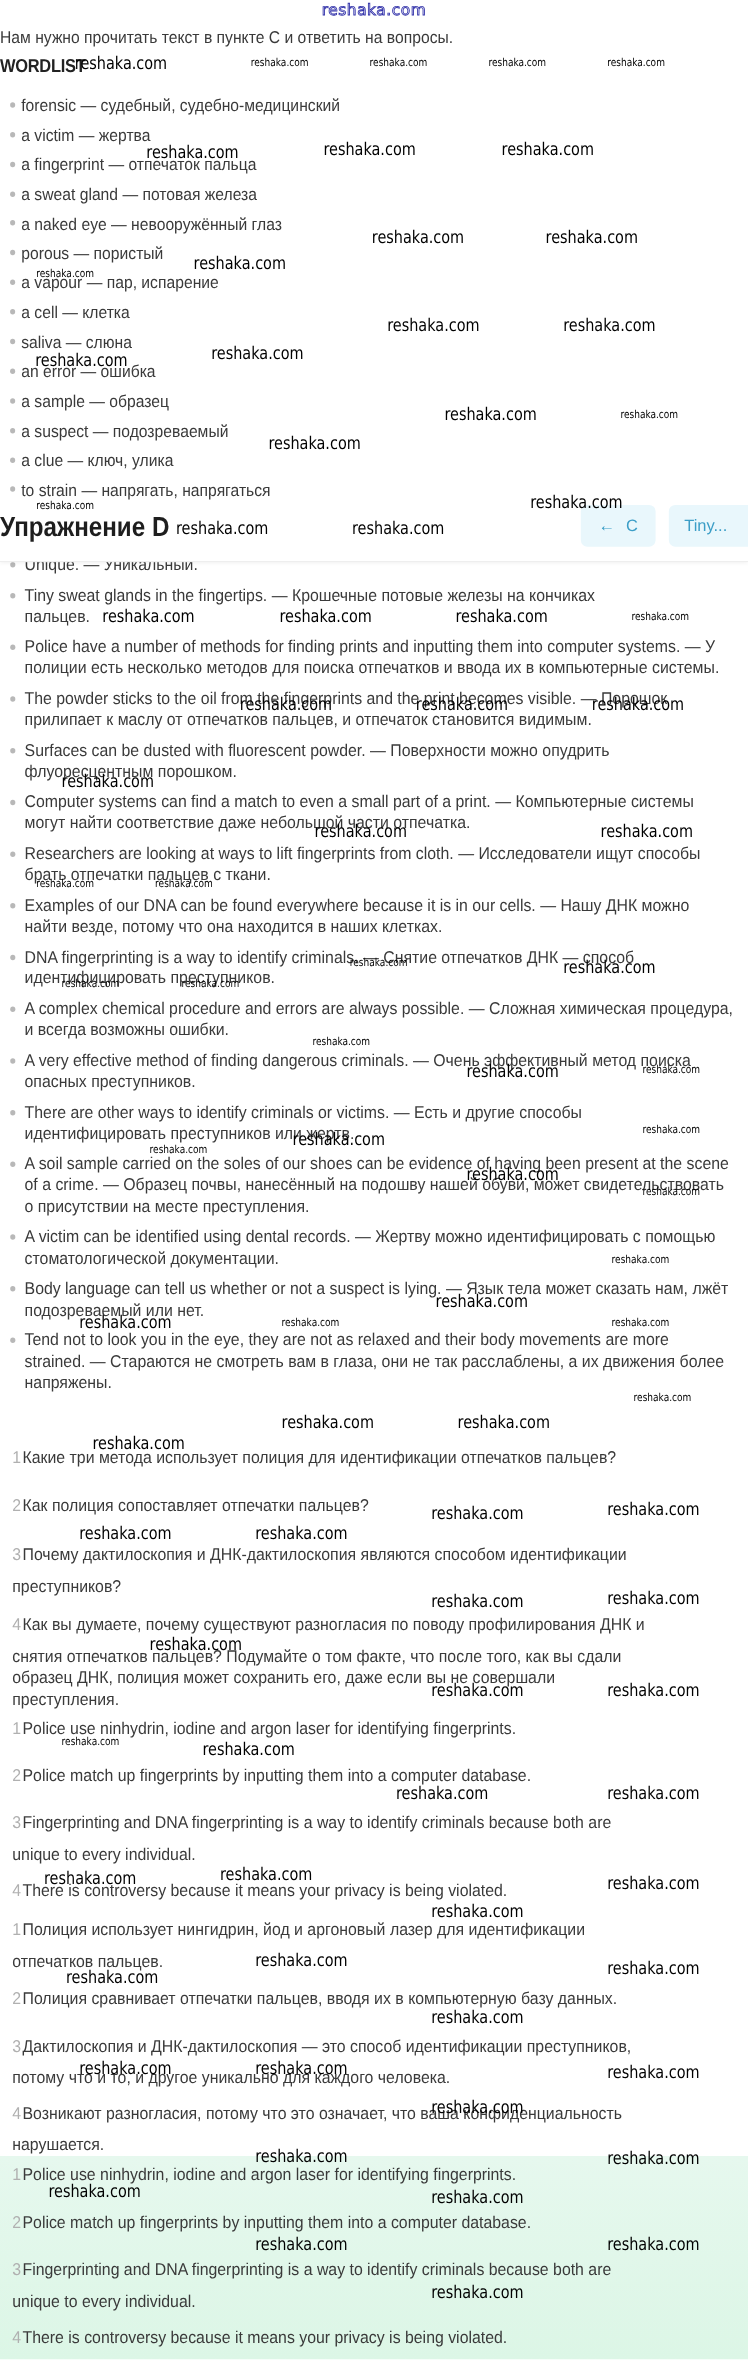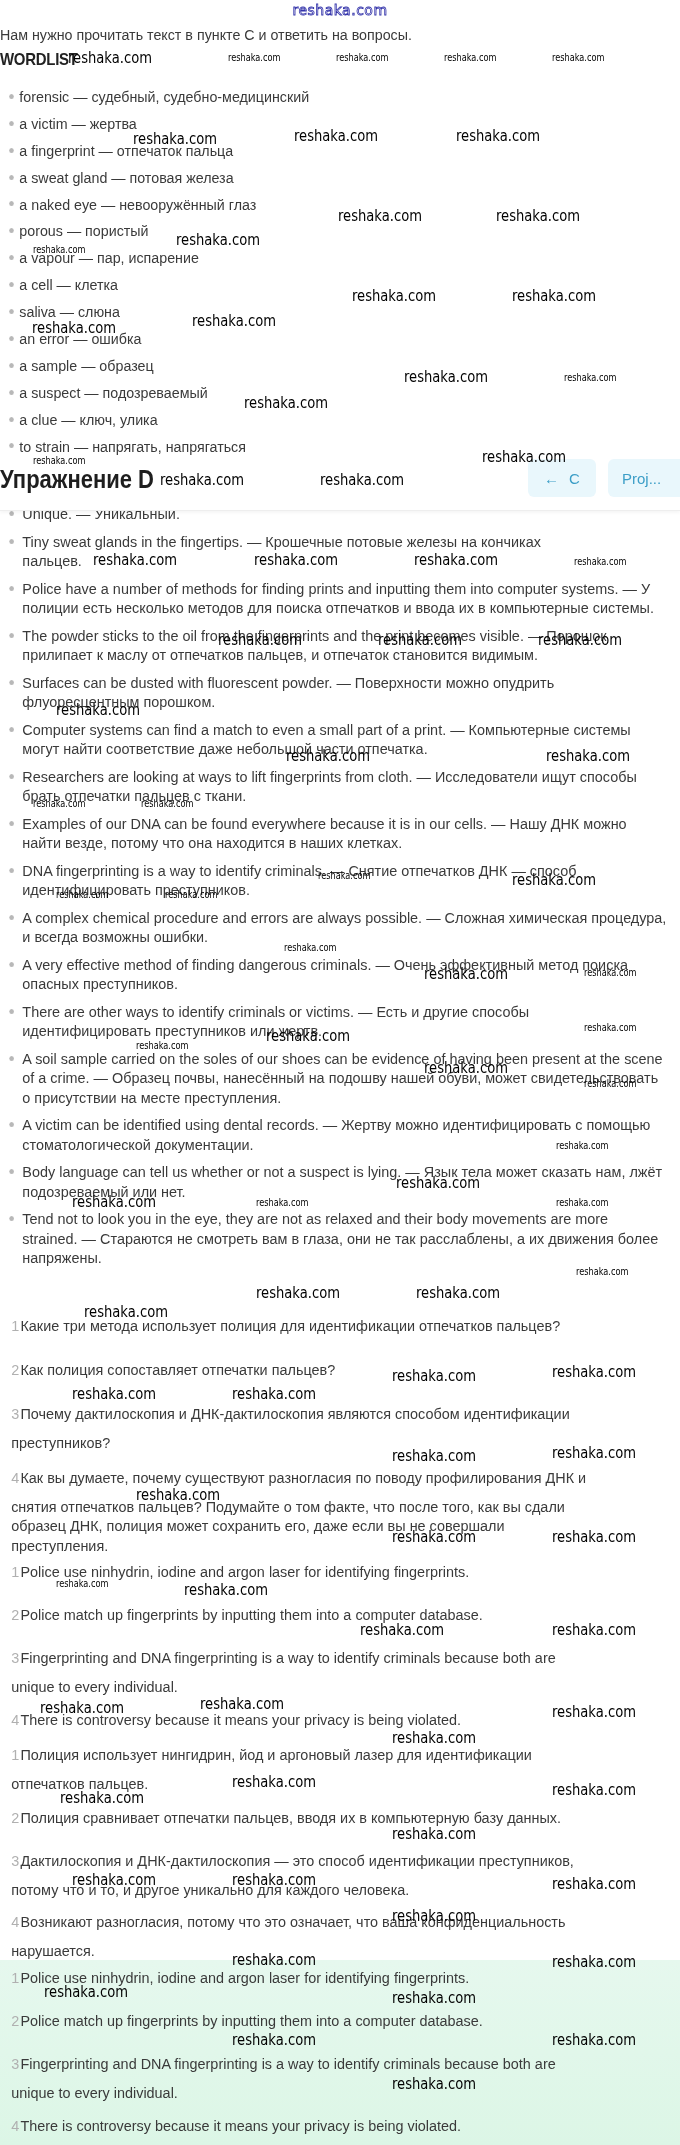--- a/index.html
+++ b/index.html
@@ -105,21 +105,21 @@
   <li><span class="bullet"></span><span>to strain — напрягать, напрягаться</span></li>
 </ul>
 
 <div class="sticky-header">
   <div class="ex-title">Упражнение D</div>
   <div class="nav-btn nav-prev">
     <span class="arrow">←</span>
     <span>C</span>
   </div>
   <div class="nav-btn nav-next">
-    <span>Proj...</span>
+    <span>Tiny...</span>
   </div>
 </div>
 
 <ul class="phrases">
   <li style="margin-bottom:8px"><span class="bullet"></span><span>Unique. — Уникальный.</span></li>
   <li style="width:640px;margin-bottom:8px"><span class="bullet"></span><span>Tiny sweat glands in the fingertips. — Крошечные потовые железы на кончиках пальцев.</span></li>
   <li style="width:705px;margin-bottom:8px"><span class="bullet"></span><span>Police have a number of methods for finding prints and inputting them into computer systems. — У полиции есть несколько методов для поиска отпечатков и ввода их в компьютерные системы.</span></li>
   <li style="width:680px;margin-bottom:8px"><span class="bullet"></span><span>The powder sticks to the oil from the fingerprints and the print becomes visible. — Порошок прилипает к маслу от отпечатков пальцев, и отпечаток становится видимым.</span></li>
   <li style="width:690px;margin-bottom:8px"><span class="bullet"></span><span>Surfaces can be dusted with fluorescent powder. — Поверхности можно опудрить флуоресцентным порошком.</span></li>
   <li style="width:700px;margin-bottom:8px"><span class="bullet"></span><span>Computer systems can find a match to even a small part of a print. — Компьютерные системы могут найти соответствие даже небольшой части отпечатка.</span></li>

